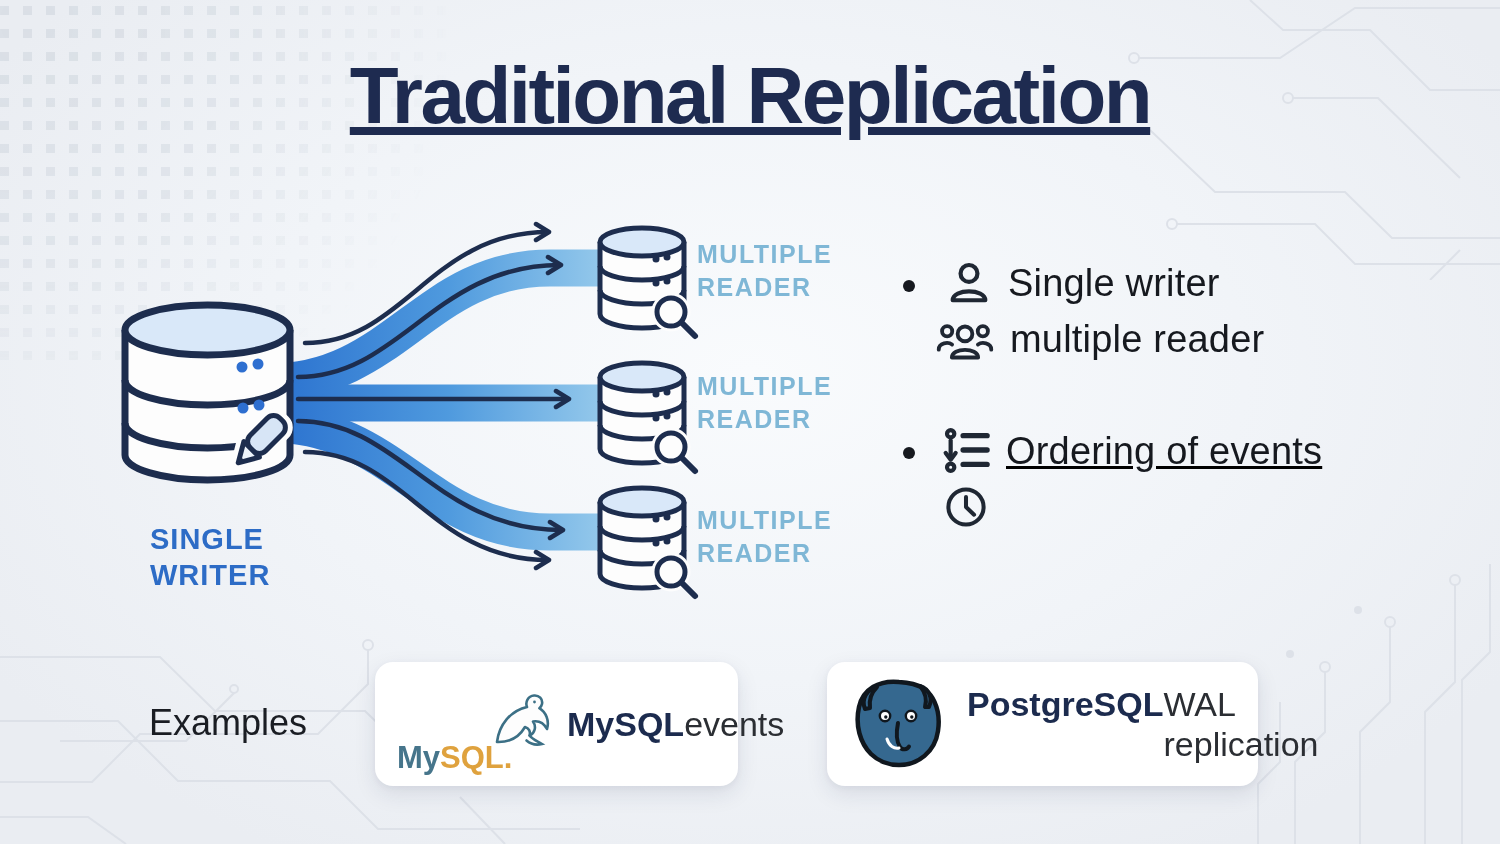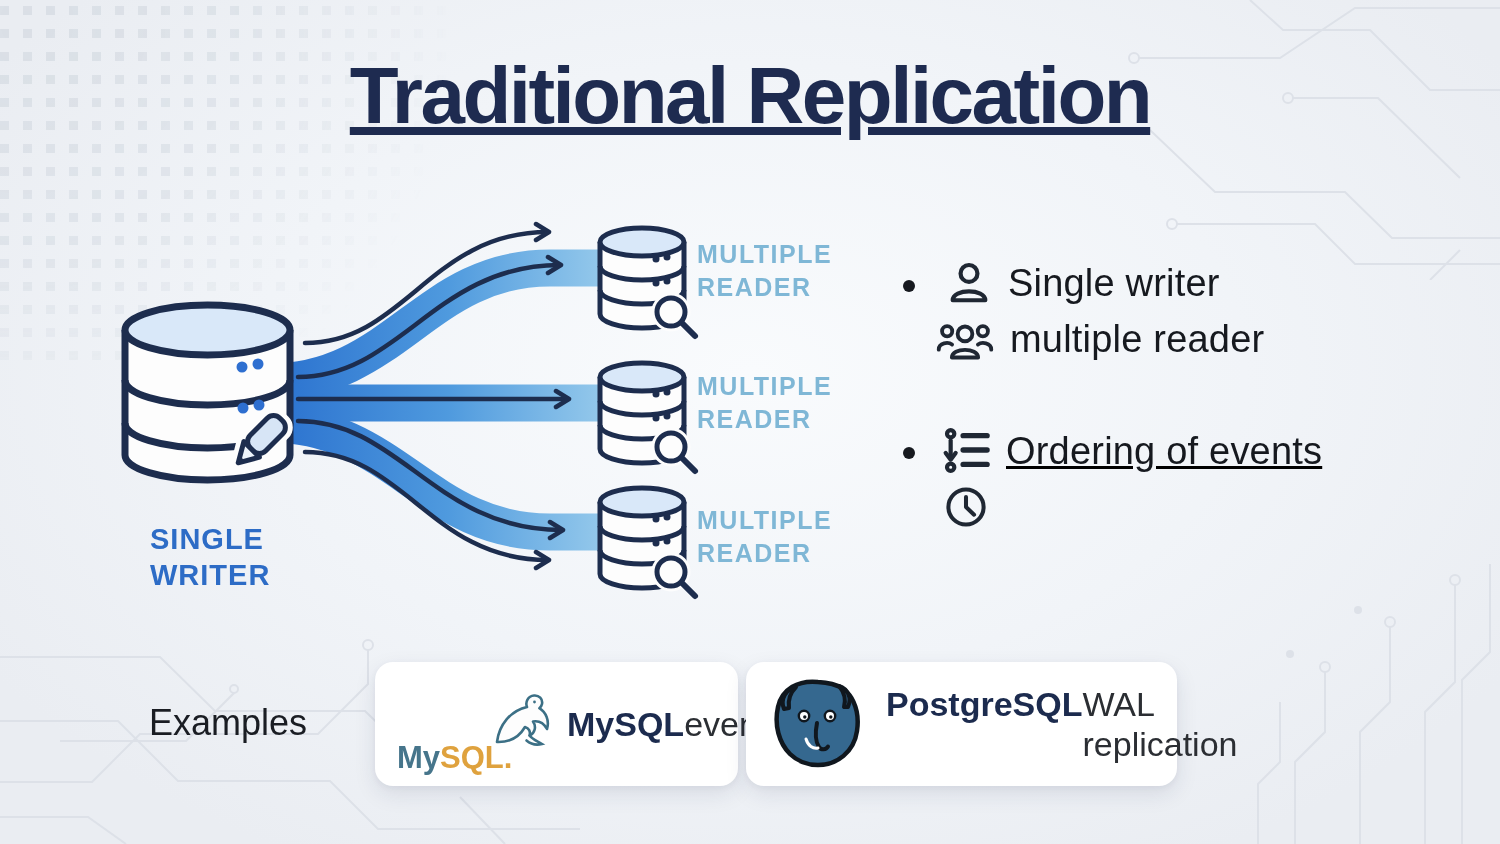--- a/index.html
+++ b/index.html
@@ -47,21 +47,21 @@
   .b-icon{flex:0 0 auto;display:block;}
   .b-icon path,.b-icon circle,.b-icon line{fill:none;stroke:#1f2733;stroke-width:2.2;stroke-linecap:round;stroke-linejoin:round;}
   
   .examples-label{position:absolute;left:149px;top:702px;font-size:36px;color:#1a1d23;}
   .card{
     position:absolute;top:662px;height:124px;background:#ffffff;border-radius:18px;
     box-shadow:0 8px 22px rgba(30,42,80,.10), 0 2px 6px rgba(30,42,80,.05);
     display:flex;align-items:center;
   }
   .card.mysql{left:375px;width:363px;}
-  .card.pg{left:746px;width:431px;}
+  .card.pg{left:827px;width:431px;}
   .card-text{display:flex;flex-direction:row;justify-content:center;}
   .card-name{font-size:34px;font-weight:bold;color:#1c2b4e;line-height:40px;}
   .card-detail{font-size:34px;color:#2b2e33;line-height:40px;}
   .mysql-logo{position:relative;width:172px;height:100px;flex:0 0 auto;margin-left:14px;}
   .mysql-wordmark{position:absolute;left:8px;top:66px;font-size:31px;font-weight:bold;letter-spacing:0;}
   .wm-my{color:#46758b;text-align:center;}
   .wm-sql{color:#dfa23e;}
   .dolphin{position:absolute;left:102px;top:18px;}
   .pg-logo{margin-left:24px;margin-right:20px;flex:0 0 auto;}
   .mysql-card-text{margin-left:6px;}

